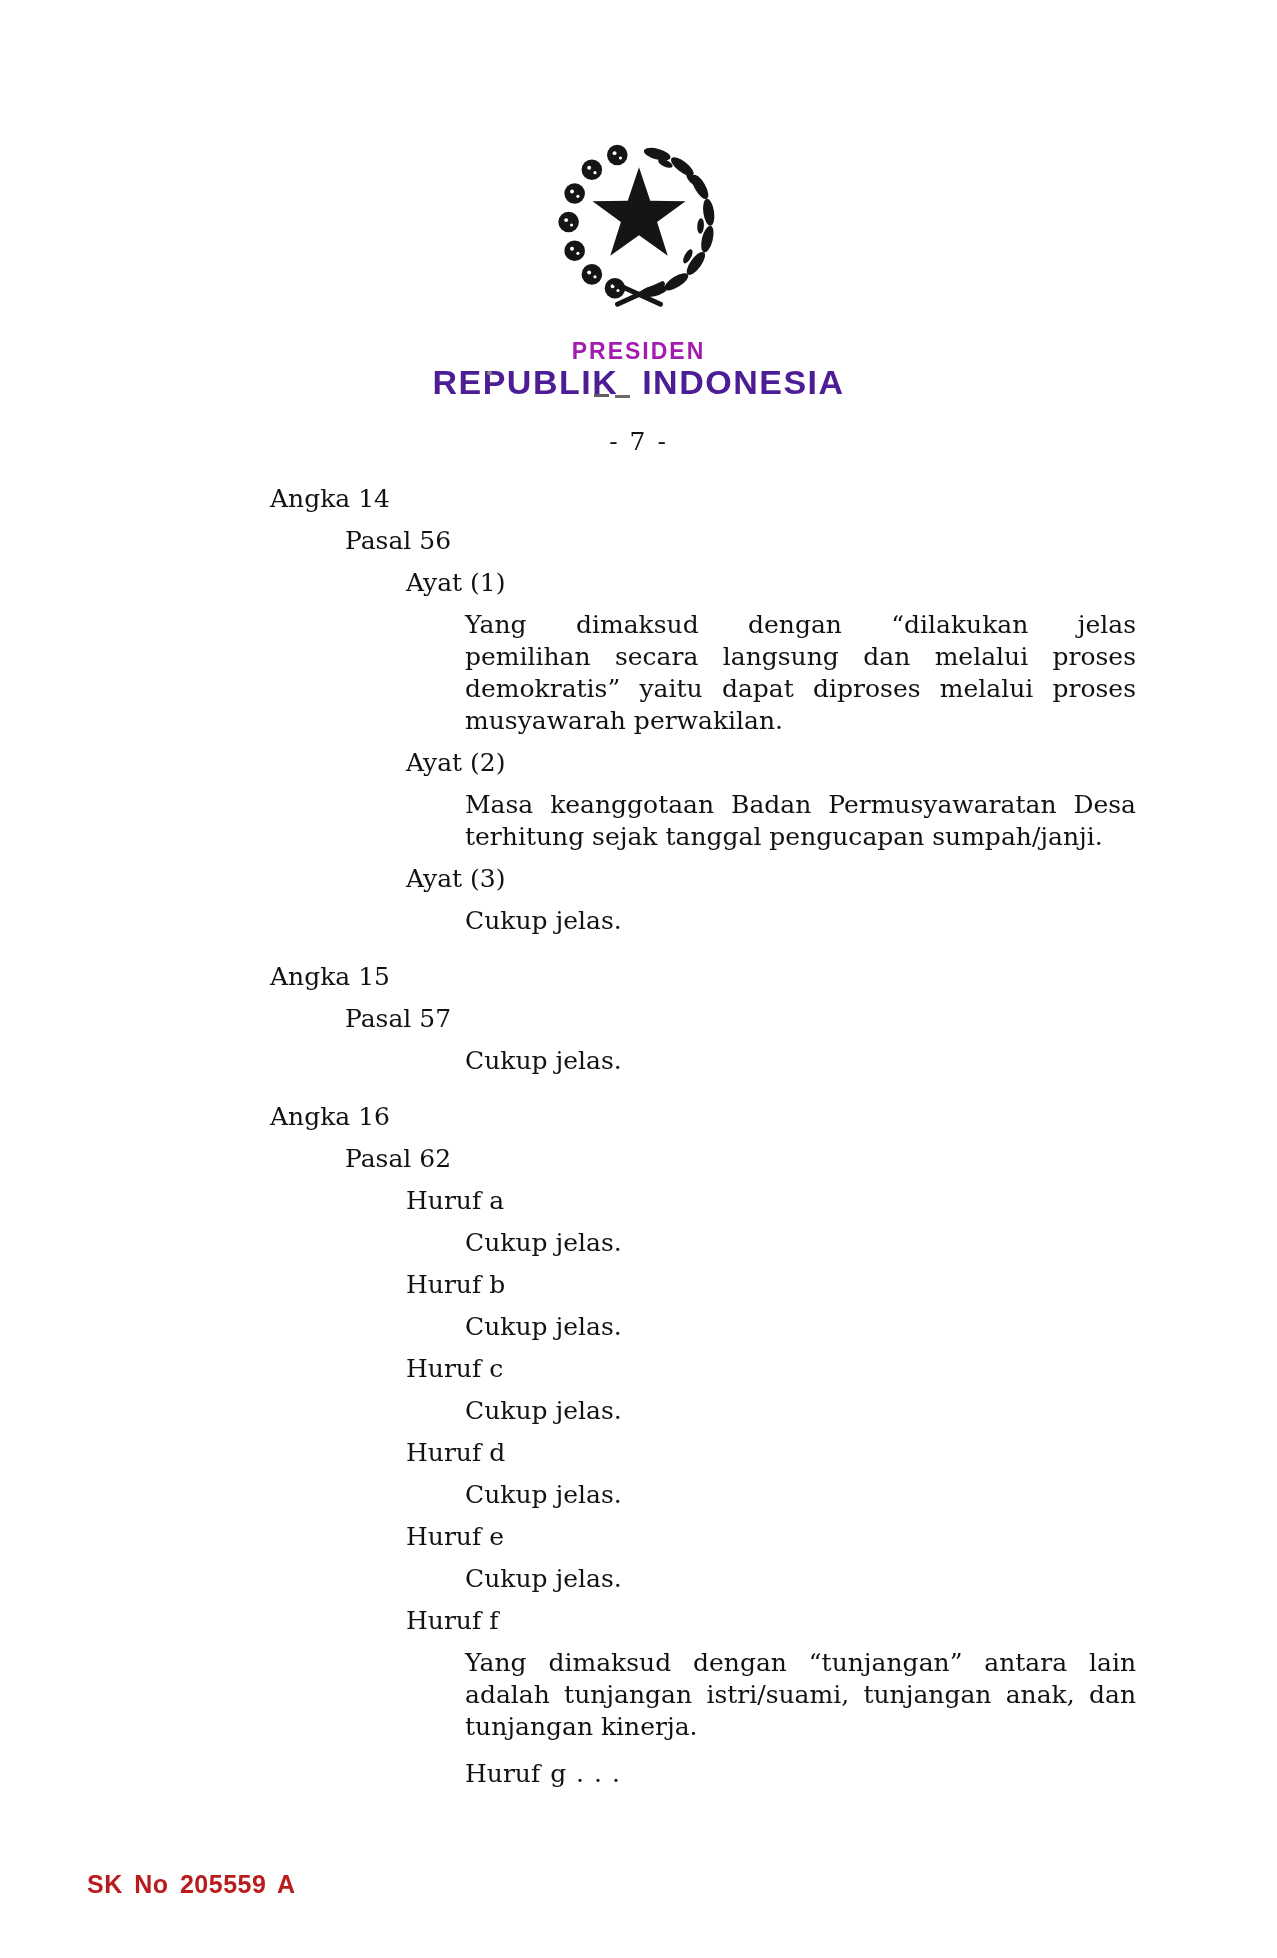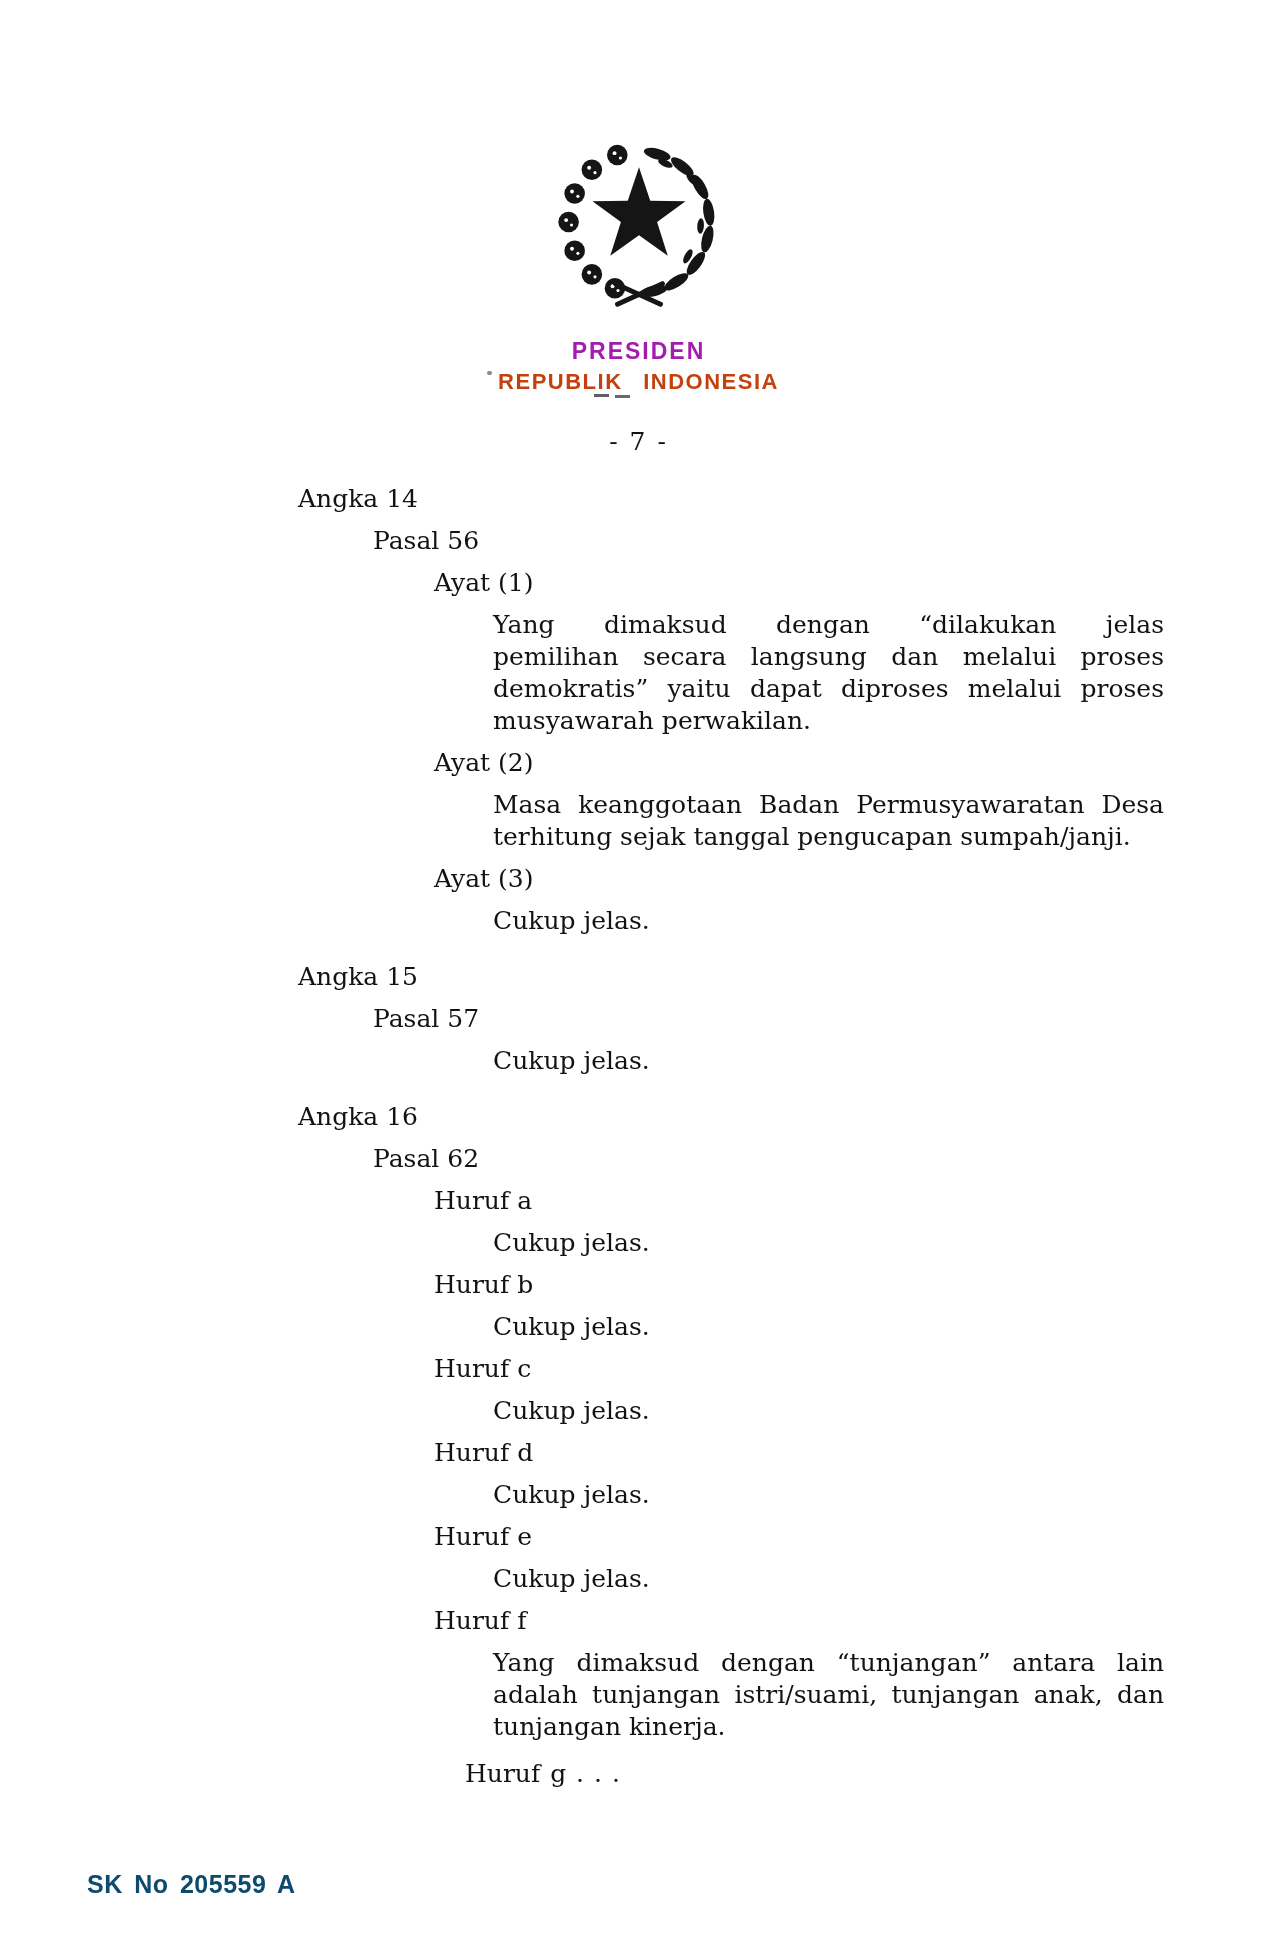--- a/index.html
+++ b/index.html
@@ -27,25 +27,25 @@
     font-weight: bold;
     font-size: 23px;
     line-height: 30px;
     letter-spacing: 2px;
     color: #a21caf;
   }
   .hl2 {
     margin-top: 1px;
     font-family: "Liberation Sans", "DejaVu Sans", sans-serif;
     font-weight: bold;
-    font-size: 22px;
+    font-size: 34px;
     line-height: 30px;
     letter-spacing: 1.5px;
     word-spacing: 13px;
-    color: #c2410c;
+    color: #4c1d95;
   }
   .scan-dot {
     position: absolute; top: 371px; left: 487px;
     width: 5px; height: 4px; background: #8a8a8a; border-radius: 2px;
   }
   .scan-dash {
     position: absolute; top: 394px; left: 594px;
     width: 15px; height: 3px; background: #5f5f5f;
     box-shadow: 21px 1px 0 #6a6a6a;
   }
@@ -54,21 +54,21 @@
     position: absolute; top: 426px; left: 0; width: 100%;
     text-align: center;
     font-size: 25px; line-height: 32px;
     letter-spacing: 2px;
   }
 
   
   .doc-body {
     position: absolute; top: 0; left: 0; right: 0;
     padding-top: 459px;
-    font-size: 25px; line-height: 32px; padding-left: 28px;
+    font-size: 25px; line-height: 32px;
   }
   .b-angka { margin: 24px 0 10px 270px; }
   .b-pasal { margin: 0 0 10px 345px; }
   .b-item  { margin: 0 0 10px 406px; }
   .b-plain { margin: 0 0 10px 465px; }
   .b-para  { margin: 0 0 10px 465px; width: 671px; }
   .jline   { text-align: justify; text-align-last: justify; }
   .jline.last { text-align-last: left; }
 
   .catchword {
@@ -79,21 +79,21 @@
     word-spacing: 2px;
   }
 
   .footer {
     position: absolute; top: 1869px; left: 87px;
     font-family: "Liberation Sans", "DejaVu Sans", sans-serif;
     font-weight: bold;
     font-size: 25px; line-height: 30px;
     letter-spacing: 0.5px;
     word-spacing: 4px;
-    color: #0c4a6e;
+    color: #b91c1c;
   }
 </style>
 </head>
 <body>
 
 <div class="page">
 
   <header class="doc-header">
     <svg class="emblem" width="176" height="170" viewBox="0 0 180 170" xmlns="http://www.w3.org/2000/svg">
       <g fill="#151515" stroke="none">

